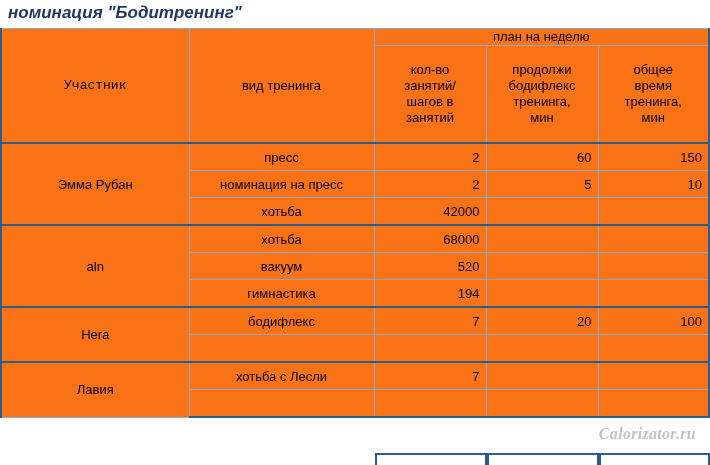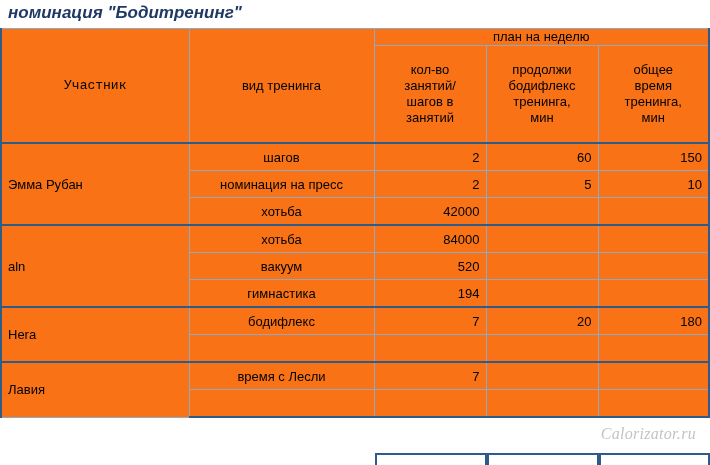--- a/index.html
+++ b/index.html
@@ -60,38 +60,40 @@
   .c-type        { width: 185px; }
   .c-count       { width: 112px; }
   .c-duration    { width: 112px; }
   .c-total       { width: 111px; }
 
   .cell-center { text-align: center; }
   .cell-right  { text-align: right; }
 
   .row-data td { height: 26px; }
   .group-name {
+    text-align: center;
     vertical-align: middle;
   }
   .thick-top { border-top: 2px solid #2e5c8a !important; }
   .thick-left { border-left: 2px solid #2e5c8a !important; }
   .thick-right { border-right: 2px solid #2e5c8a !important; }
   .thick-bottom { border-bottom: 2px solid #2e5c8a !important; }
 
   .watermark {
     position: absolute;
     right: 14px;
     bottom: 22px;
     font-family: "Liberation Serif", serif;
     font-style: italic;
     font-size: 16px;
     color: #b9b9b9;
     letter-spacing: 0.3px;
     white-space: nowrap;
     opacity: 0.85;
+    font-weight: bold;
   }
   .bottom-strip {
     position: absolute;
     left: 0;
     bottom: 0;
     width: 710px;
     height: 12px;
     background: #ffffff;
   }
   .bottom-strip .seg {
@@ -141,42 +143,42 @@
         <td class="cell-center thick-right">
           <div>общее</div>
           <div>время</div>
           <div>тренинга,</div>
           <div>мин</div>
         </td>
       </tr>
 
       <tr class="row-data">
         <td rowspan="3" class="group-name thick-top thick-left">Эмма Рубан</td>
-        <td class="cell-center thick-top">шагов</td>
+        <td class="cell-center thick-top">пресс</td>
         <td class="cell-right thick-top">2</td>
         <td class="cell-right thick-top">60</td>
         <td class="cell-right thick-top thick-right">150</td>
       </tr>
       <tr class="row-data">
         <td class="cell-center">номинация на пресс</td>
         <td class="cell-right">2</td>
         <td class="cell-right">5</td>
         <td class="cell-right thick-right">10</td>
       </tr>
       <tr class="row-data">
         <td class="cell-center">хотьба</td>
         <td class="cell-right">42000</td>
         <td class="cell-right"></td>
         <td class="cell-right thick-right"></td>
       </tr>
 
       <tr class="row-data">
         <td rowspan="3" class="group-name thick-top thick-left">aln</td>
         <td class="cell-center thick-top">хотьба</td>
-        <td class="cell-right thick-top">84000</td>
+        <td class="cell-right thick-top">68000</td>
         <td class="cell-right thick-top"></td>
         <td class="cell-right thick-top thick-right"></td>
       </tr>
       <tr class="row-data">
         <td class="cell-center">вакуум</td>
         <td class="cell-right">520</td>
         <td class="cell-right"></td>
         <td class="cell-right thick-right"></td>
       </tr>
       <tr class="row-data">
@@ -184,32 +186,32 @@
         <td class="cell-right">194</td>
         <td class="cell-right"></td>
         <td class="cell-right thick-right"></td>
       </tr>
 
       <tr class="row-data">
         <td rowspan="2" class="group-name thick-top thick-left">Hera</td>
         <td class="cell-center thick-top">бодифлекс</td>
         <td class="cell-right thick-top">7</td>
         <td class="cell-right thick-top">20</td>
-        <td class="cell-right thick-top thick-right">180</td>
+        <td class="cell-right thick-top thick-right">100</td>
       </tr>
       <tr class="row-data">
         <td class="cell-center"></td>
         <td class="cell-right"></td>
         <td class="cell-right"></td>
         <td class="cell-right thick-right"></td>
       </tr>
 
       <tr class="row-data">
         <td rowspan="2" class="group-name thick-top thick-left">Лавия</td>
-        <td class="cell-center thick-top">время с Лесли</td>
+        <td class="cell-center thick-top">хотьба с Лесли</td>
         <td class="cell-right thick-top">7</td>
         <td class="cell-right thick-top"></td>
         <td class="cell-right thick-top thick-right"></td>
       </tr>
       <tr class="row-data">
         <td class="cell-center thick-bottom"></td>
         <td class="cell-right thick-bottom"></td>
         <td class="cell-right thick-bottom"></td>
         <td class="cell-right thick-bottom thick-right"></td>
       </tr>

